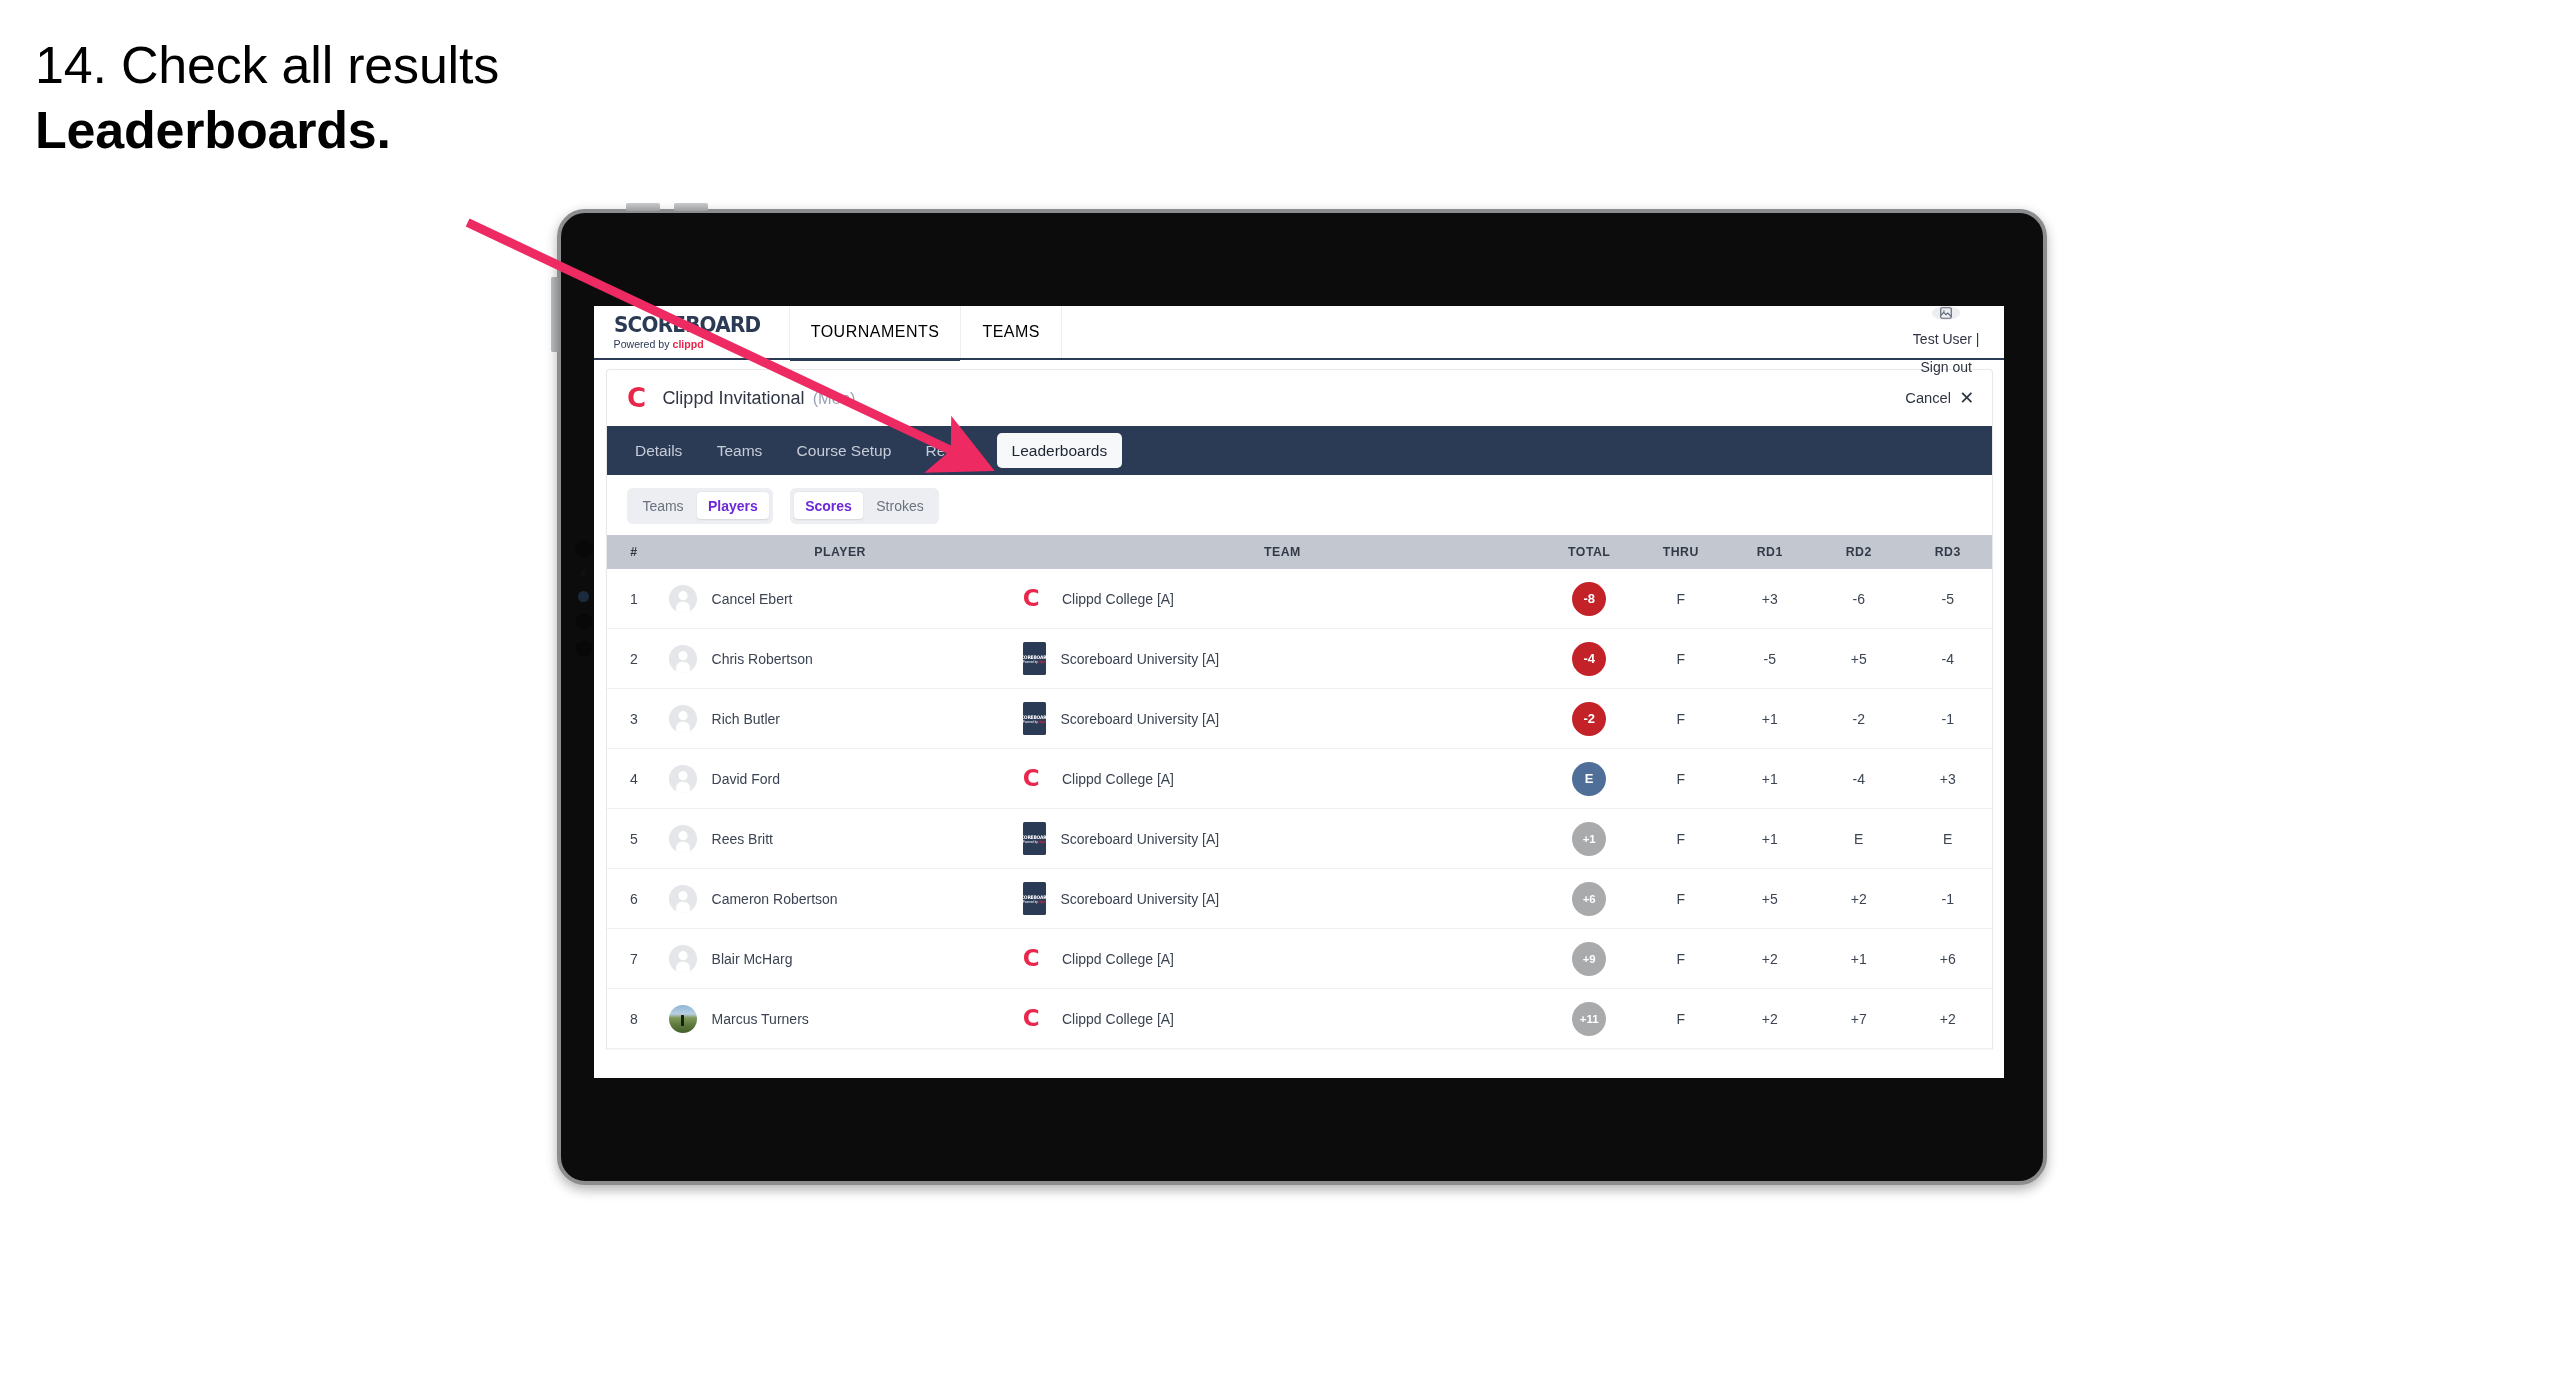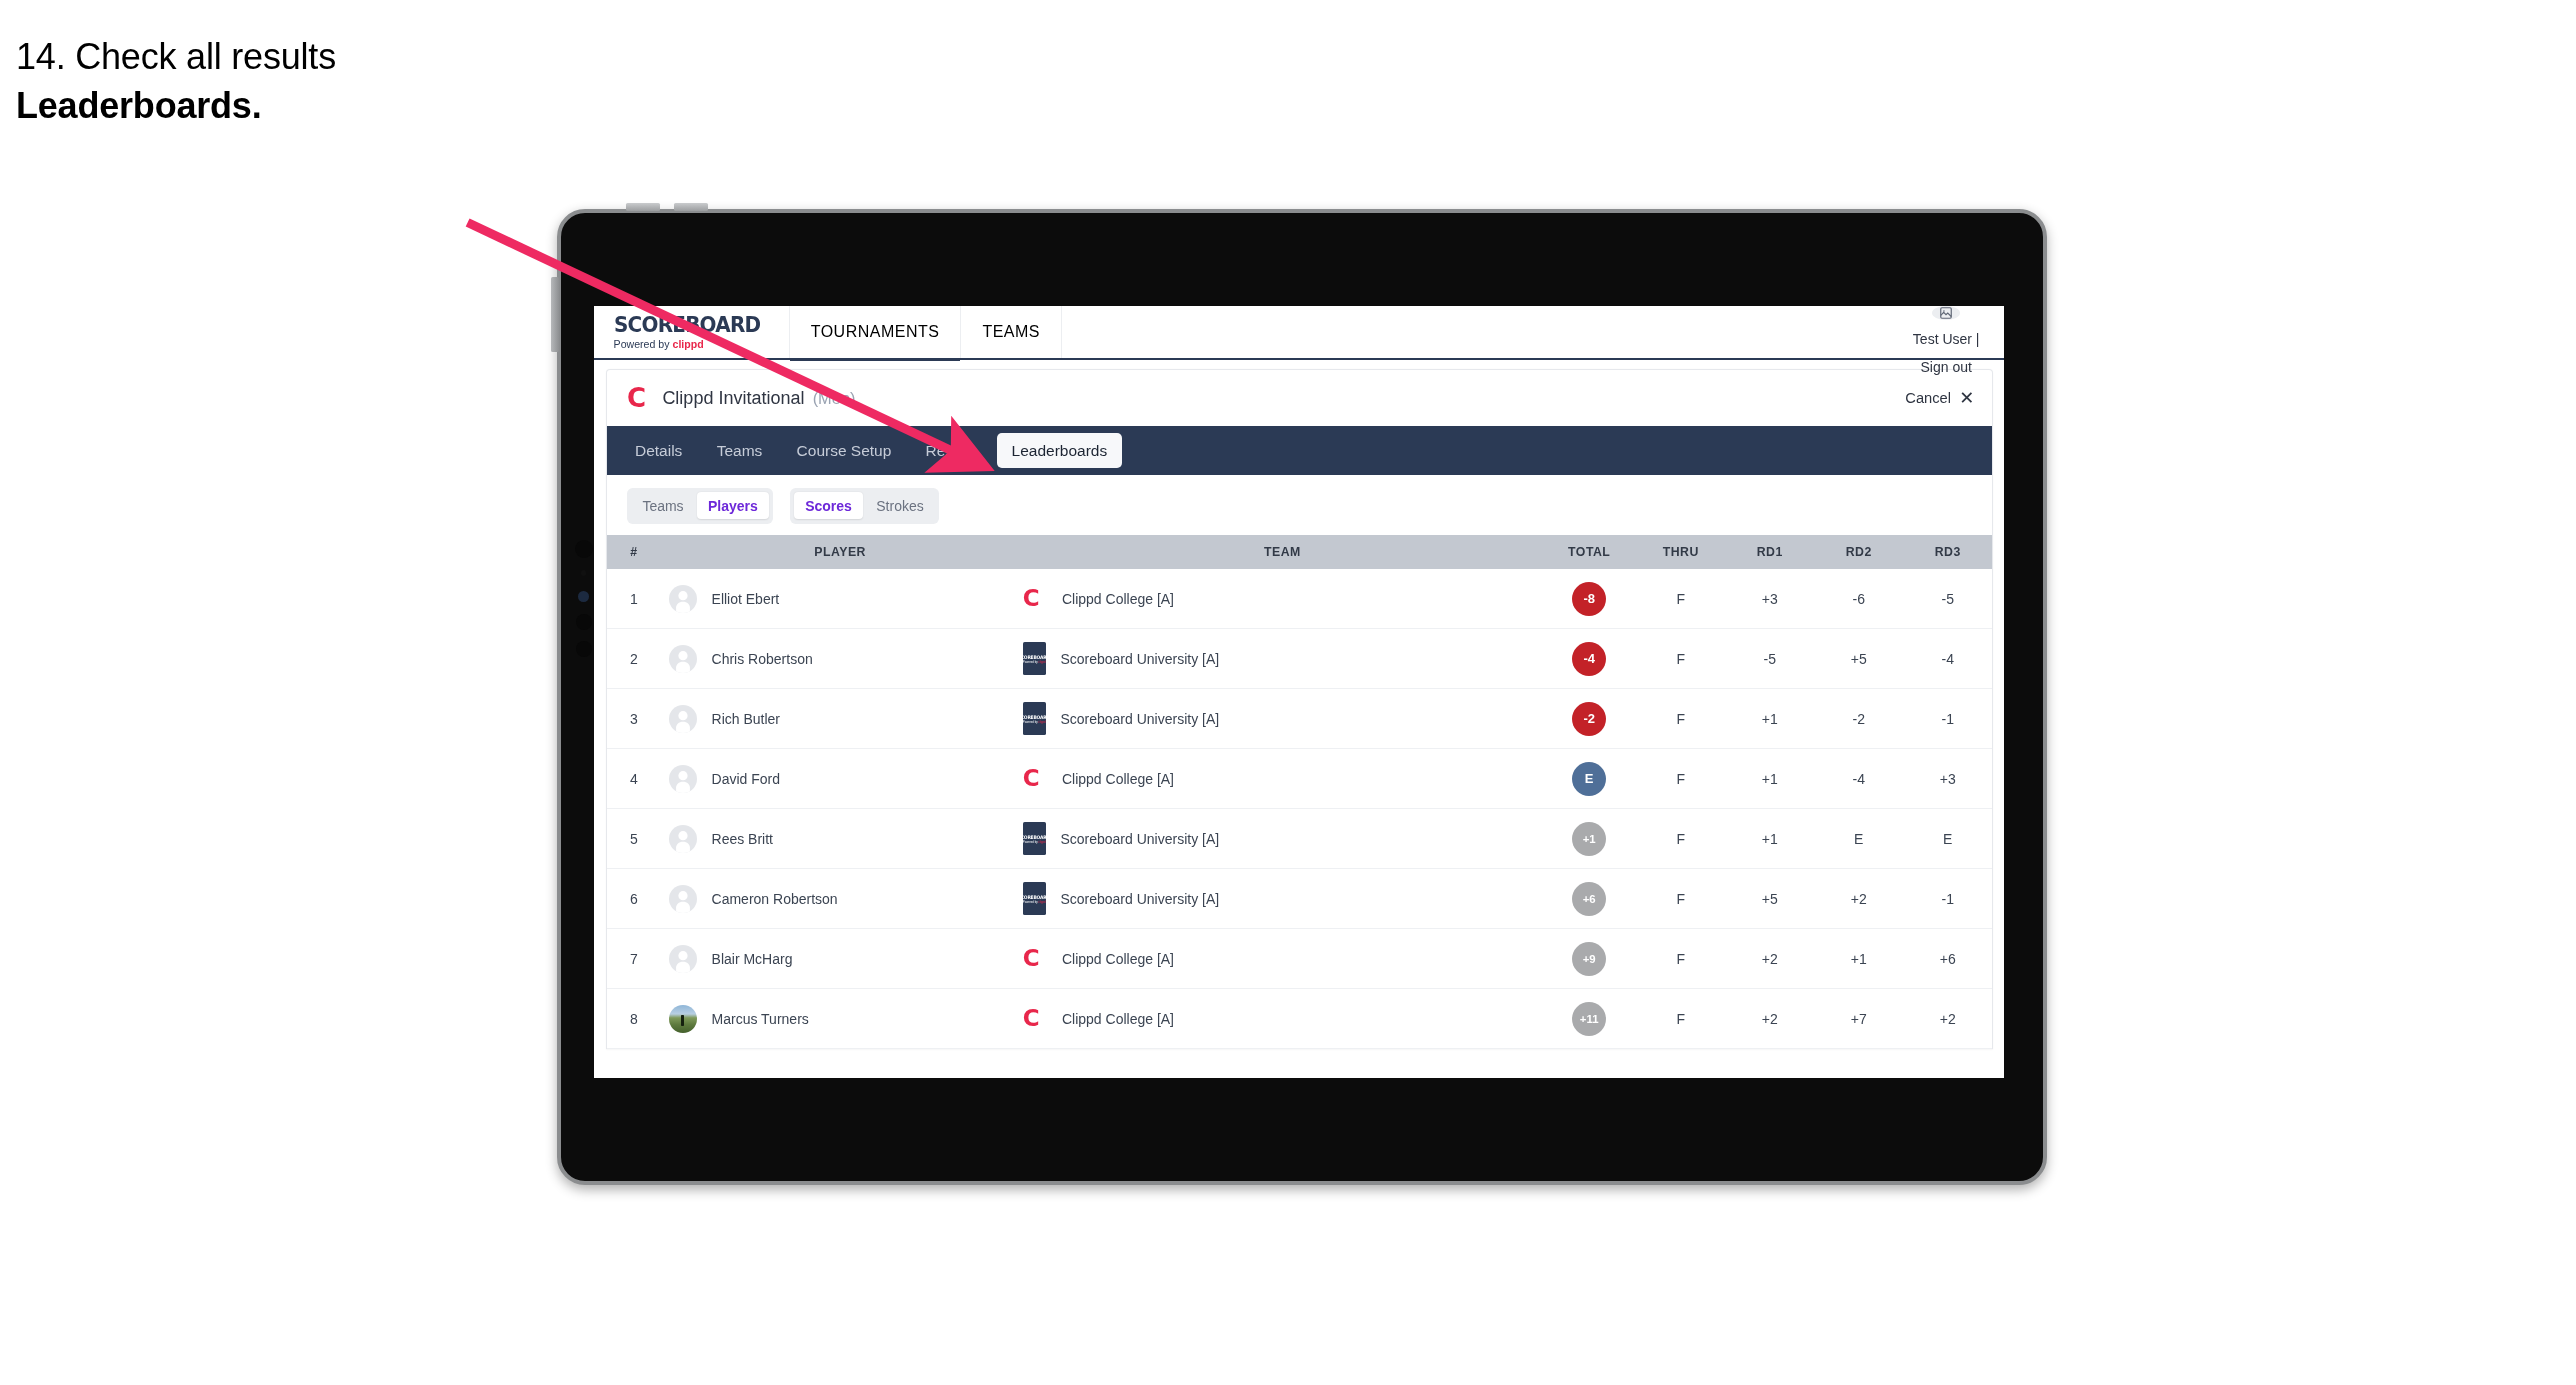--- a/index.html
+++ b/index.html
@@ -7,23 +7,23 @@
     width: 2576px; height: 1386px;
     background: #ffffff;
     font-family: "Liberation Sans", sans-serif;
     overflow: hidden;
   }
   #root { position: relative; width: 2576px; height: 1386px; background:#fff; }
 
   
   .caption {
     position: absolute;
-    left: 16px; top: 39px;
+    left: 35px; top: 39px;
     width: 654px;
-    font-size: 36px;
+    font-size: 52px;
     line-height: 1.0;
     color: #000000;
     letter-spacing: -0.2px;
   }
   .caption .ln { display:block; margin-bottom: 13px; }
   .caption .bold { font-weight: 700; }
 
   
   .tablet {
     position: absolute;
@@ -393,21 +393,21 @@
               <tr>
                 <td class="col-rank">1</td>
                 <td class="col-player">
                   <div class="cell-player">
                     <div class="avatar">
                       <svg viewBox="0 0 34 34">
                         <circle cx="17" cy="13" r="5.6" fill="#ffffff"></circle>
                         <path d="M17 20.2c-5.2 0-8.4 3.3-8.4 7.2v6.6h16.8v-6.6c0-3.9-3.2-7.2-8.4-7.2z" fill="#ffffff"></path>
                       </svg>
                     </div>
-                    <span>Elliot Ebert</span>
+                    <span>Cancel Ebert</span>
                   </div>
                 </td>
                 <td class="col-team">
                   <div class="cell-team">
                     <span class="team-logo-c">C</span>
                     <span>Clippd College [A]</span>
                   </div>
                 </td>
                 <td class="col-total"><span class="pill under">-8</span></td>
                 <td class="col-thru">F</td>

